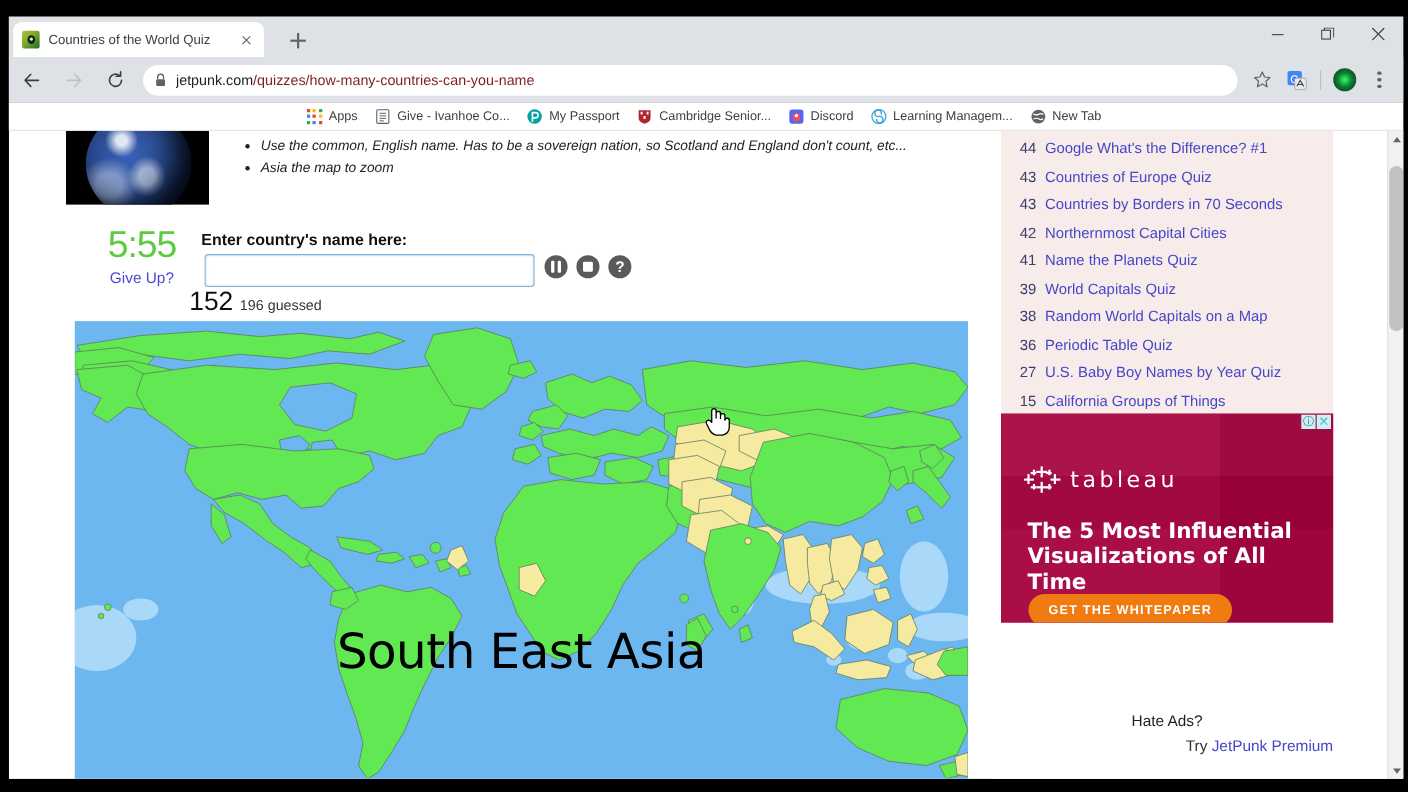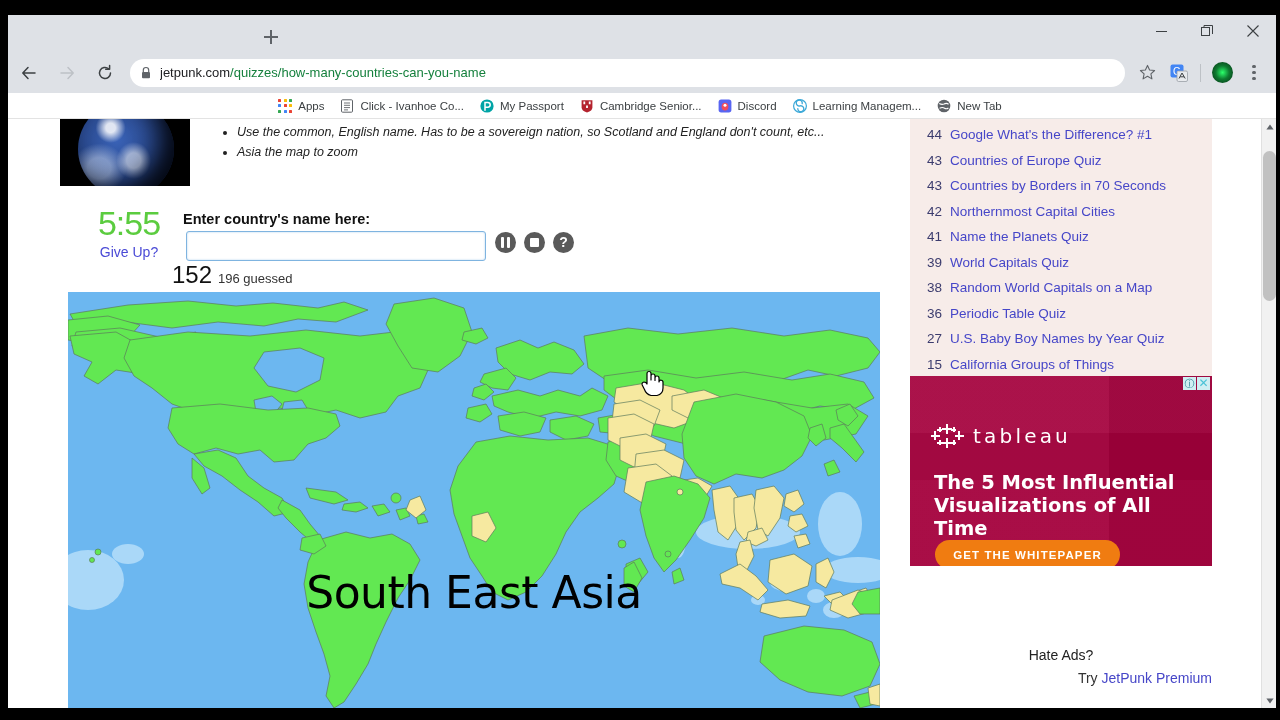--- a/index.html
+++ b/index.html
@@ -66,21 +66,21 @@
 
   
   .toolbar { position:relative; height:41px; background:#dee1e6; display:flex; align-items:center; padding:0 6px; }
   .navbtn { width:28px; height:28px; margin:0 5px; display:flex; align-items:center; justify-content:center; cursor:pointer; }
   .omnibox {
     flex:1; height:28px; background:#fff; border-radius:14px;
     display:flex; align-items:center; padding:0 10px; margin:0 6px; gap:8px;
   }
   .lock { width:12px; height:14px; flex:none; }
   .url { font-size:13px; color:#202124; white-space:nowrap; overflow:hidden; }
-  .url .dim { color:#15803d; }
+  .url .dim { color:#7f1d1d; }
   .tb-icon { width:26px; height:26px; margin:0 3px; display:flex; align-items:center; justify-content:center; cursor:pointer; flex:none; }
   .avatar {
     width:21px; height:21px; border-radius:50%;
     background:radial-gradient(circle at 50% 50%, #2bff6a 0%, #0e7a30 45%, #062d13 100%);
     flex:none;
   }
   .divider-v { width:1px; height:18px; background:#bdc1c6; margin:0 5px; flex:none; }
   .kebab { width:4px; height:18px; position:relative; }
   .kebab i { position:absolute; left:0; width:3.5px; height:3.5px; border-radius:50%; background:#5f6368; display:block; }
   .kebab i:nth-child(1){top:1px;} .kebab i:nth-child(2){top:7.2px;} .kebab i:nth-child(3){top:13.4px;}
@@ -244,20 +244,25 @@
 <div id="screen">
 
   <div class="bar-top"></div>
   <div class="bar-left"></div>
   <div class="bar-right"></div>
   <div class="bar-bottom"></div>
 
   <div class="chrome">
 
     <div class="tabstrip">
+      <div class="tab">
+        <span class="tab-favicon"></span>
+        <span class="tab-title">Countries of the World Quiz</span>
+        <span class="tab-close"></span>
+      </div>
       <div class="newtab"></div>
 
       <div class="wincontrols">
         <div class="wc">
           <svg width="11" height="11" viewBox="0 0 11 11">
               <rect x="0" y="5" width="11" height="1" fill="#3c4043"></rect>
             </svg>
         </div>
         <div class="wc">
           <svg width="12" height="12" viewBox="0 0 12 12">
@@ -343,21 +348,21 @@
           <span style="left:11px;top:11px;background:#ea4335"></span>
       </span>
       <span class="bm-label">Apps</span>
     </div>
 
     <div class="bm">
       <svg class="bm-ico" viewBox="0 0 14 14">
         <rect x="1.5" y="0.8" width="11" height="12.4" rx="1" fill="#fff" stroke="#5f6368" stroke-width="1"></rect>
         <path d="M4 4 H10 M4 6.3 H10 M4 8.6 H10 M4 10.9 H8" stroke="#5f6368" stroke-width="0.9"></path>
       </svg>
-      <span class="bm-label">Click - Ivanhoe Co...</span>
+      <span class="bm-label">Give - Ivanhoe Co...</span>
     </div>
 
     <div class="bm">
       <svg class="bm-ico" viewBox="0 0 14 14">
         <circle cx="7" cy="7" r="6.6" fill="#00a4a6"></circle>
         <path d="M5 11.2 V3.4 H7.8 A2.4 2.4 0 0 1 7.8 8.2 H6.1" fill="none" stroke="#fff" stroke-width="1.5" stroke-linecap="round"></path>
       </svg>
       <span class="bm-label">My Passport</span>
     </div>
 

